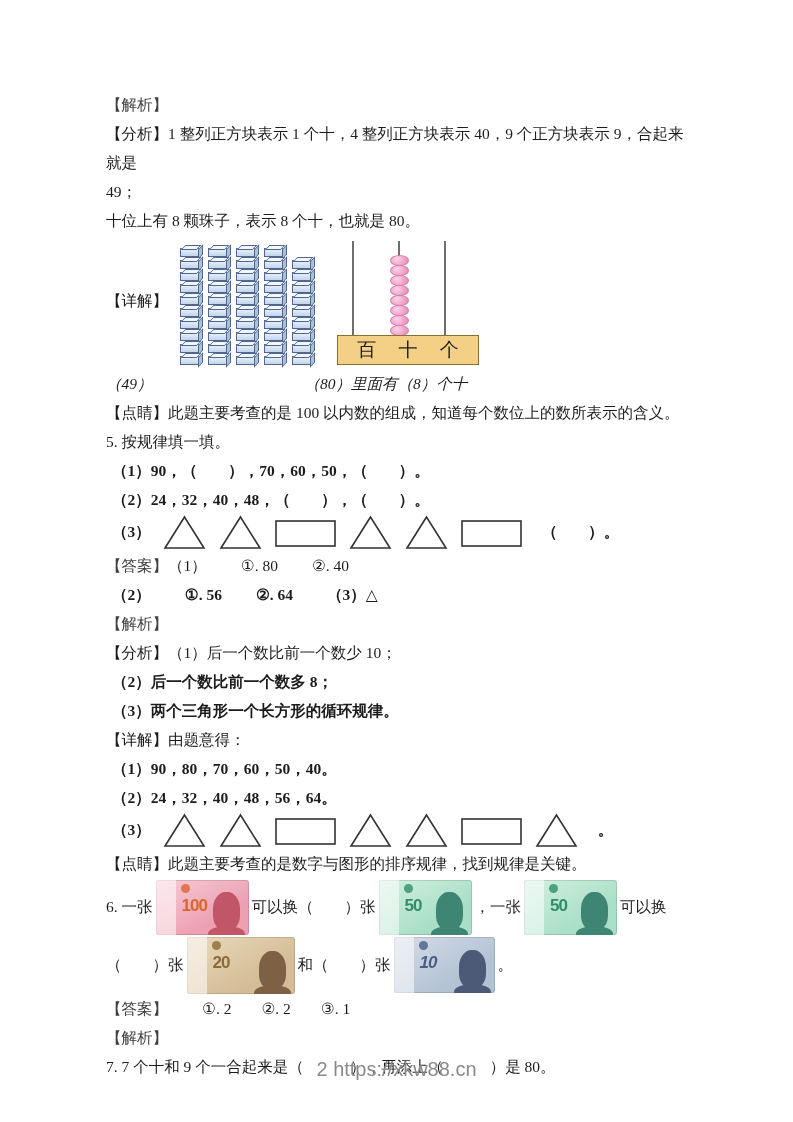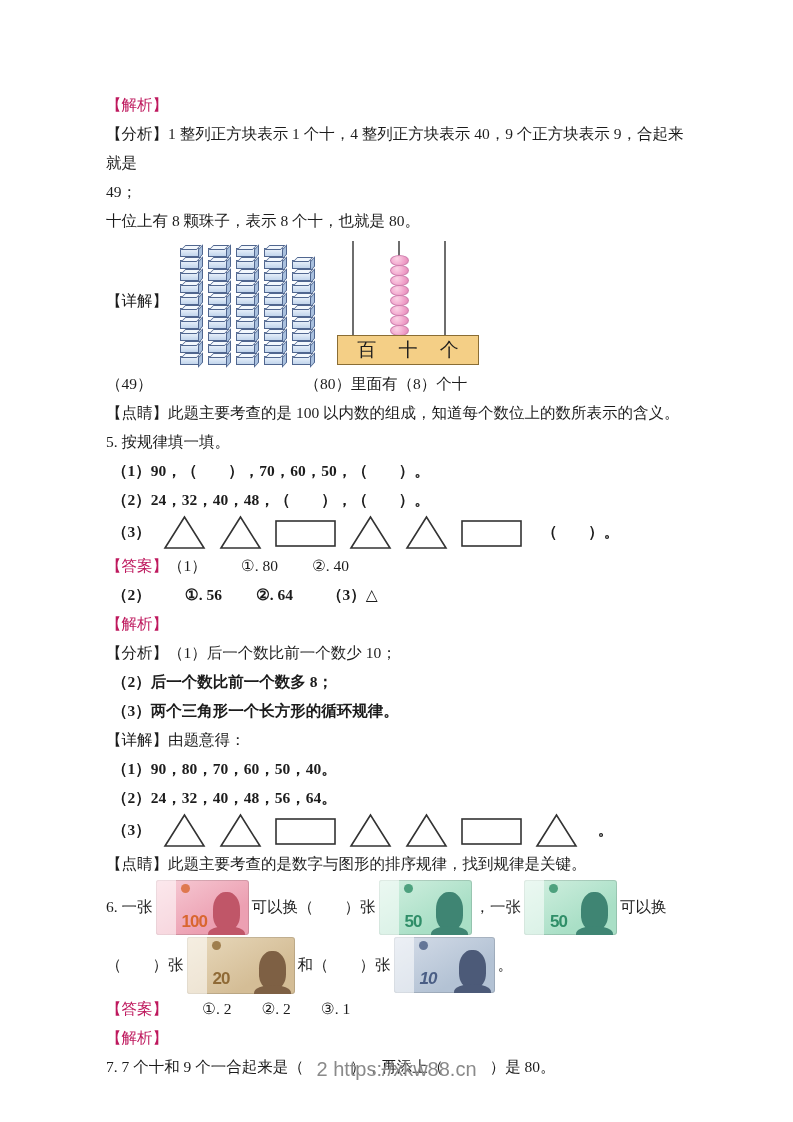--- a/index.html
+++ b/index.html
@@ -1,20 +1,20 @@
 <!DOCTYPE html>
 <html><head>
 <meta charset="utf-8">
 <style>
   html,body{margin:0;padding:0;background:#ffffff;}
   body{width:793px;height:1122px;position:relative;overflow:hidden;
        font-family:"Liberation Serif","DejaVu Serif",serif;color:#1c1c1c;}
   .content{padding:90px 96px 0 106px;}
   .line{margin:0;line-height:29px;font-size:15.5px;white-space:pre-wrap;}
-  .blue{color:#be185d;}
+  .blue{color:#404040;}
   .indent{padding-left:6px;font-weight:bold;}
 
   
   .figure-row{display:flex;align-items:flex-end;height:128px;margin:2px 0 4px 0;}
   .figure-label{font-size:15.5px;align-self:center;width:74px;flex:none;}
   .cube-group{display:flex;align-items:flex-end;gap:9px;margin-left:0px;}
   .cube-col{display:flex;flex-direction:column;}
   .cube{width:17px;height:7px;background:linear-gradient(180deg,#eaf2fb 0%,#c2d5ec 100%);
         border:1px solid #50668f;position:relative;margin-top:3px;}
   .cube::before{content:"";position:absolute;left:2px;top:-4px;width:14px;height:3px;
@@ -26,42 +26,42 @@
   .rod-1{left:15px;} .rod-2{left:61px;} .rod-3{left:107px;}
   .beads{position:absolute;left:53px;bottom:29px;display:flex;flex-direction:column;}
   .bead{width:17px;height:9px;border-radius:50%;margin-top:-1px;
         background:radial-gradient(circle at 35% 30%,#fcd4e6 0%,#f0a2ca 60%,#e387b6 100%);
         border:1px solid #cf7fae;}
   .abacus-base{position:absolute;left:0;bottom:0;width:124px;height:28px;
         background:#f4cf86;border:1px solid #8a6d34;display:flex;align-items:center;
         justify-content:space-around;font-size:19px;padding:0 8px;}
 
   
-  .blanks-line{display:flex;}
+  .blanks-line{display:flex;font-style:italic;}
   .blanks-right{margin-left:152px;}
 
   
   .shape-row{display:flex;align-items:center;gap:11px;height:37px;font-size:15.5px;white-space:pre-wrap;}
   .shape-row svg{display:block;}
   .shape-suffix{margin-left:8px;}
 
   
   .ans-gap{margin-left:34px;}
   .ans-gap-sm{margin-left:30px;}
 
   
   .money-row{display:flex;align-items:center;height:58px;font-size:15.5px;white-space:pre-wrap;}
   .note{position:relative;border-radius:3px;flex:none;margin:0 3px;
         box-shadow:0 0 0 1px rgba(0,0,0,0.12) inset;overflow:hidden;}
   .note-100,.note-50{width:93px;height:55px;}
   .note-20{width:108px;height:57px;}
   .note-10{width:101px;height:56px;}
   .note-strip{position:absolute;left:0;top:0;bottom:0;width:20px;background:rgba(255,255,255,0.55);}
   .note-emblem{position:absolute;left:25px;top:4px;width:9px;height:9px;border-radius:50%;opacity:.8;}
-  .note-denom{position:absolute;left:26px;top:32px;font-family:"Liberation Sans","DejaVu Sans",sans-serif;
+  .note-denom{position:absolute;left:26px;top:16px;font-family:"Liberation Sans","DejaVu Sans",sans-serif;
         font-weight:bold;font-size:17px;letter-spacing:-1px;}
   .note-portrait{position:absolute;right:9px;bottom:5px;width:27px;height:38px;
         border-radius:46% 46% 38% 38%;}
   .note-portrait::after{content:"";position:absolute;left:-5px;bottom:-12px;width:37px;height:16px;
         border-radius:50% 50% 0 0;background:inherit;}
 
   
   .footer{position:absolute;left:0;right:0;top:1058px;text-align:center;
         font-family:"Liberation Sans","DejaVu Sans",sans-serif;
         font-size:20px;color:#8a8a8a;}

